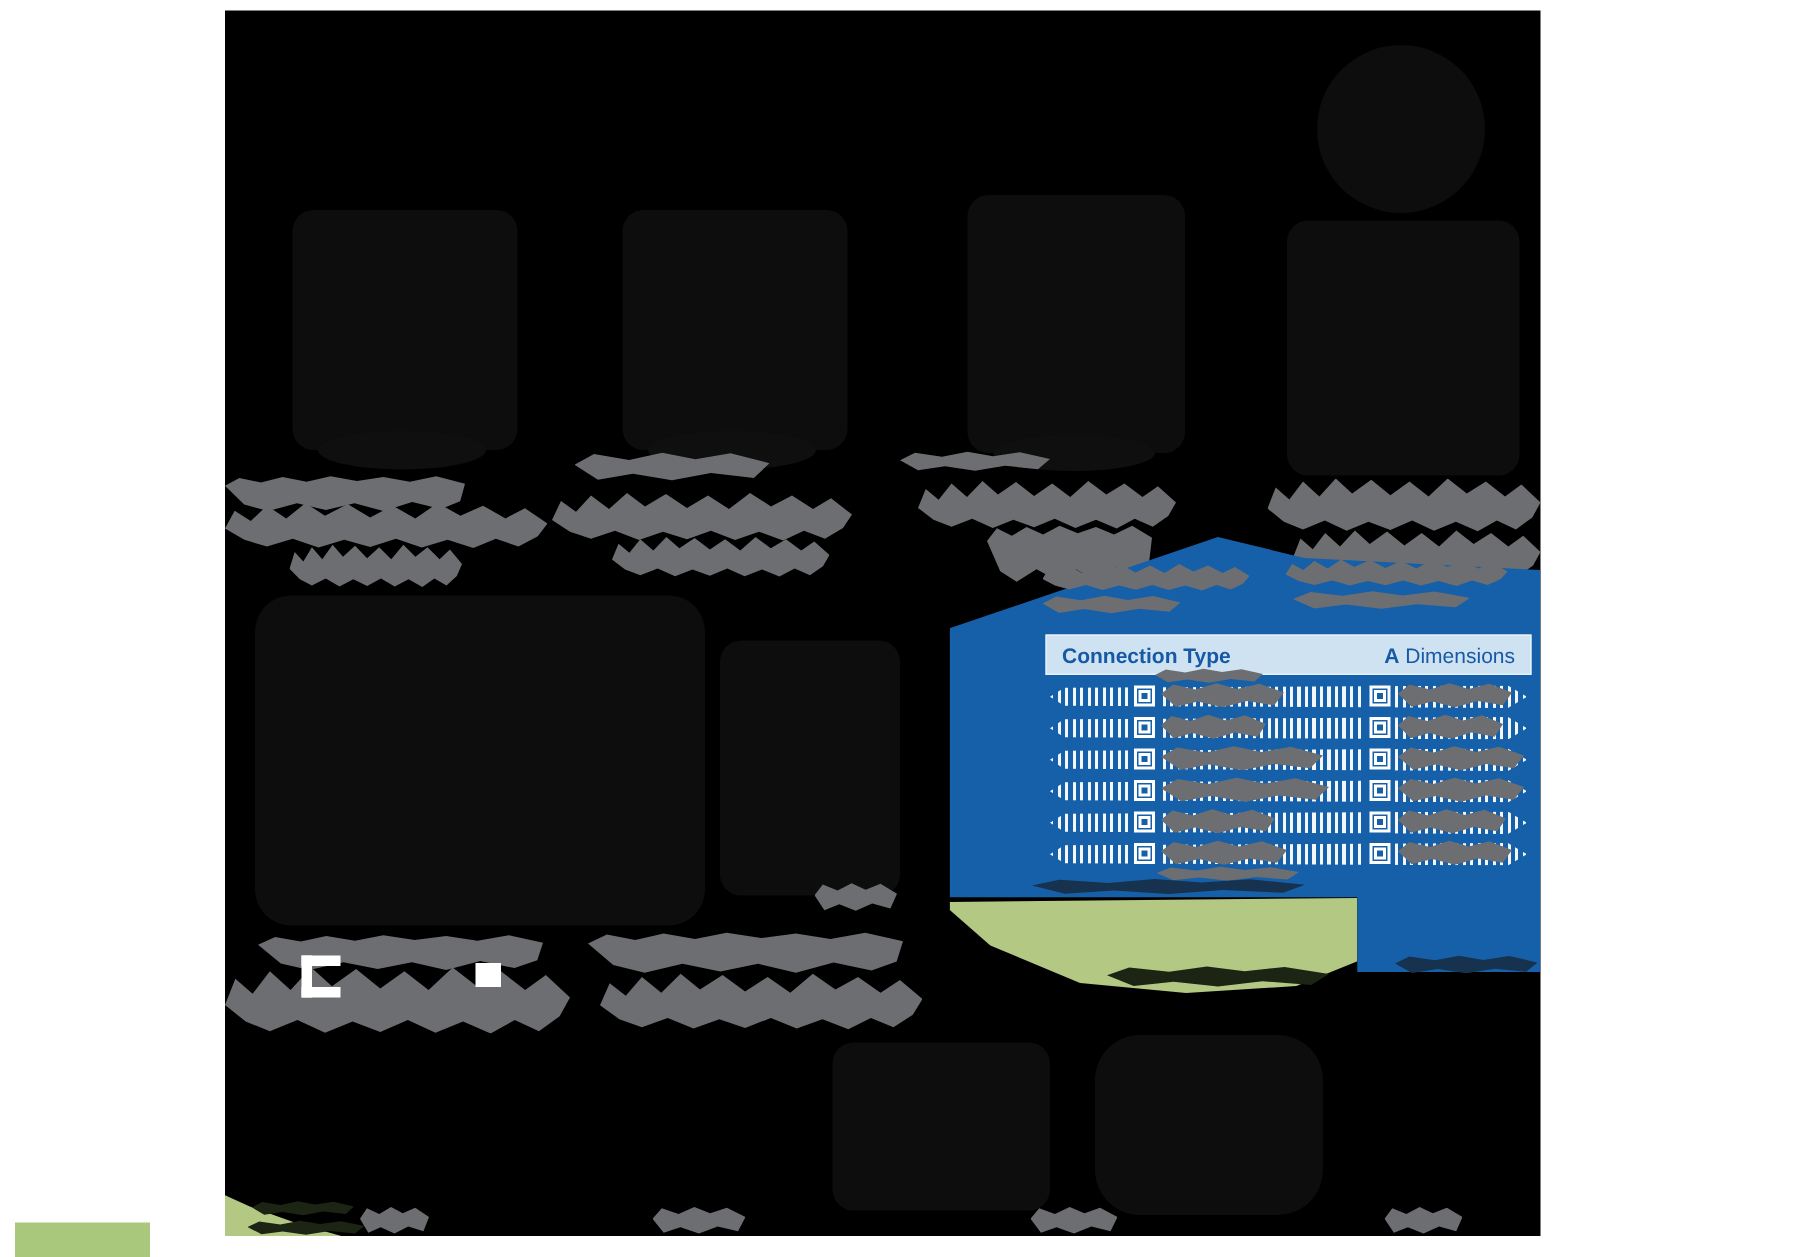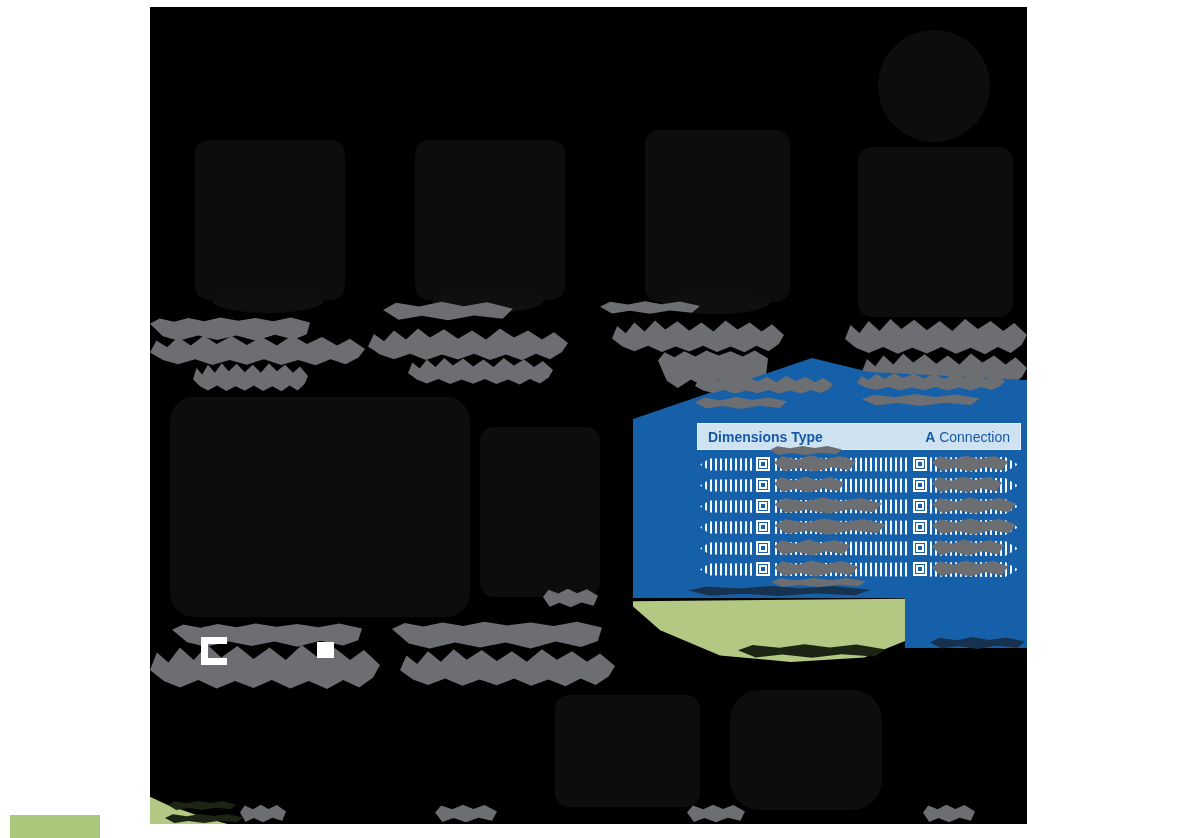--- a/index.html
+++ b/index.html
@@ -110,22 +110,22 @@
   <div class="banner"></div>
 
   <div class="green-band"></div>
 
   <div class="blob jag1" style="left:695px;top:374px;width:138px;height:20px;"></div>
   <div class="blob jag3" style="left:695px;top:396px;width:92px;height:14px;"></div>
   <div class="blob jag1" style="left:857px;top:371px;width:148px;height:20px;"></div>
   <div class="blob jag3" style="left:862px;top:393px;width:118px;height:14px;"></div>
 
   <div class="thead">
-    <span class="lbl-left">Dimensions Type</span>
-    <span class="lbl-right"><b>A</b>&nbsp;<span>Connection</span></span>
+    <span class="lbl-left">Connection Type</span>
+    <span class="lbl-right"><b>A</b>&nbsp;<span>Dimensions</span></span>
   </div>
 
   <div class="trow" style="top:457px;">
     <div class="stripes"></div>
     <div class="bullet" style="left:56px;"></div>
     <div class="rowblob" style="left:74px;width:82px;"></div>
     <div class="rowblob" style="left:70px;top:-12px;width:72px;height:11px;"></div>
     <div class="bullet" style="left:213px;"></div>
     <div class="rowblob" style="left:232px;width:76px;"></div>
   </div>

